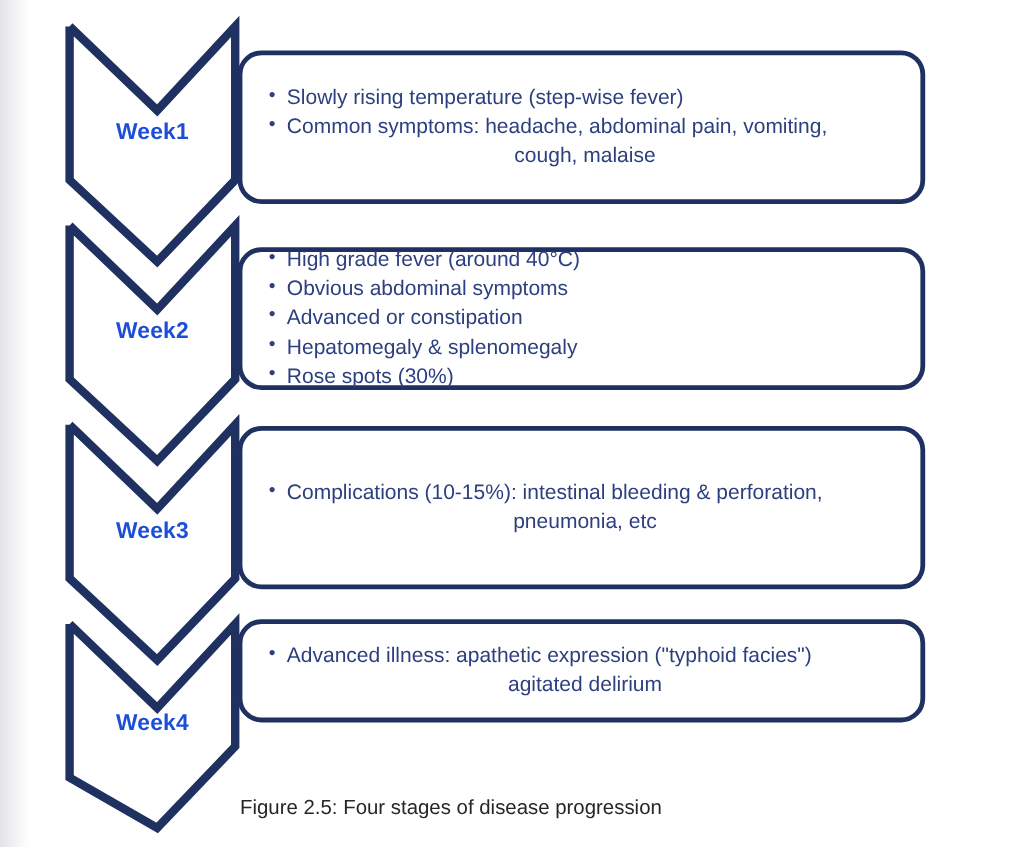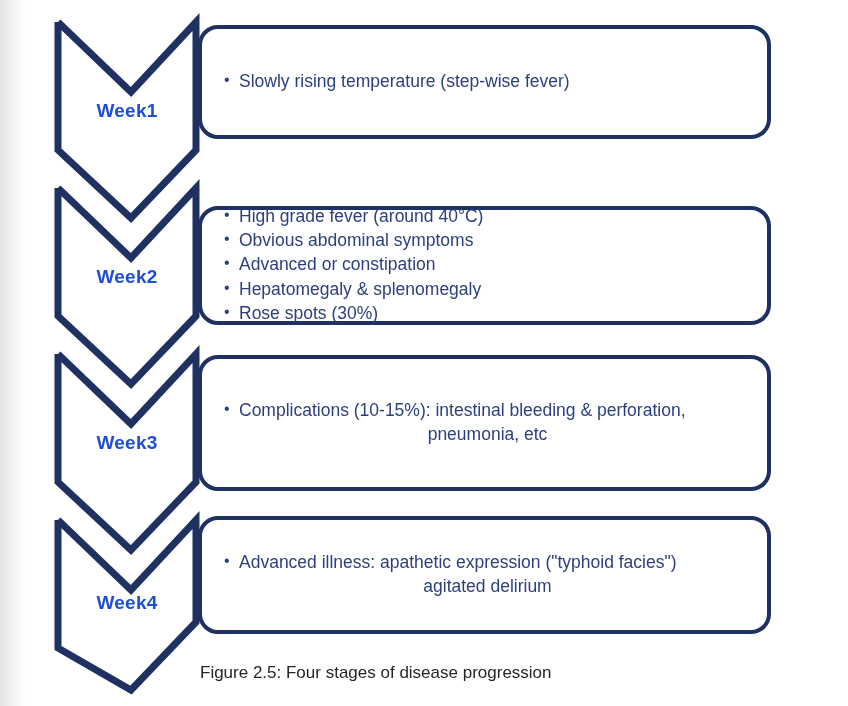--- a/index.html
+++ b/index.html
@@ -106,24 +106,28 @@
       <polyline points="58,354 58,482 131,550 196,482 196,354 131,424 58,354"></polyline>
       <polyline points="58,520 58,648 131,690 196,622 196,520 131,590 58,520"></polyline>
     </g>
   </svg>
 
   <div class="week-label" style="top:100px;">Week1</div>
   <div class="week-label" style="top:266px;">Week2</div>
   <div class="week-label" style="top:432px;">Week3</div>
   <div class="week-label" style="top:592px;">Week4</div>
 
-  <div class="content-box" style="top:25px; width:573px; height:114px;">
+  <div class="content-box" style="top:42px; width:573px; height:128px;">
     <ul class="bullets">
       <li>
         <span>Slowly rising temperature (step-wise fever)</span>
+      </li>
+      <li>
+        <span>Common symptoms: headache, abdominal pain, vomiting,</span>
+        <span class="wrap-line">cough, malaise</span>
       </li>
     </ul>
   </div>
 
   <div class="content-box" style="top:206px; width:573px; height:119px;">
     <ul class="bullets">
       <li>
         <span>High grade fever (around 40°C)</span>
       </li>
       <li>
@@ -143,21 +147,21 @@
 
   <div class="content-box" style="top:355px; width:573px; height:136px;">
     <ul class="bullets">
       <li>
         <span>Complications (10-15%): intestinal bleeding &amp; perforation,</span>
         <span class="wrap-line">pneumonia, etc</span>
       </li>
     </ul>
   </div>
 
-  <div class="content-box" style="top:516px; width:573px; height:118px;">
+  <div class="content-box" style="top:516px; width:573px; height:86px;">
     <ul class="bullets">
       <li>
         <span>Advanced illness: apathetic expression ("typhoid facies")</span>
         <span class="wrap-line">agitated delirium</span>
       </li>
     </ul>
   </div>
 
   <div class="caption" style="left:200px; top:663px;">Figure 2.5: Four stages of disease progression</div>
 

